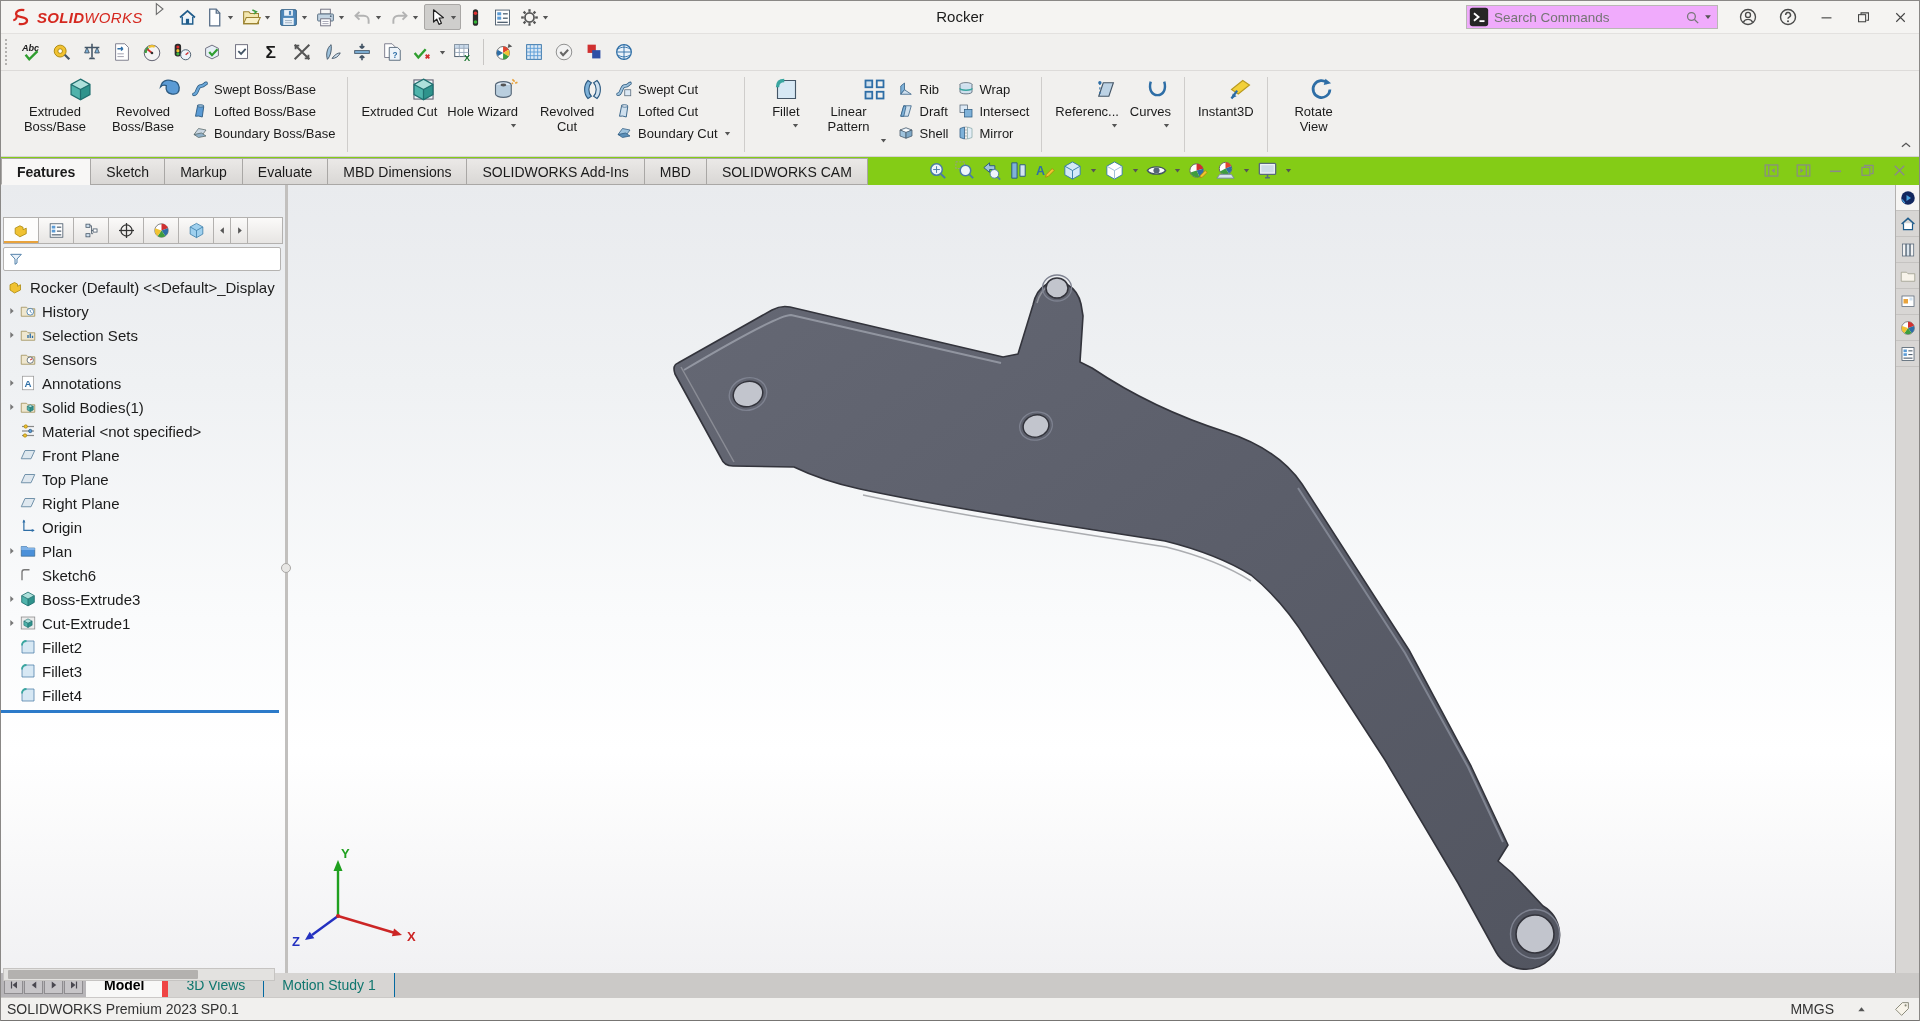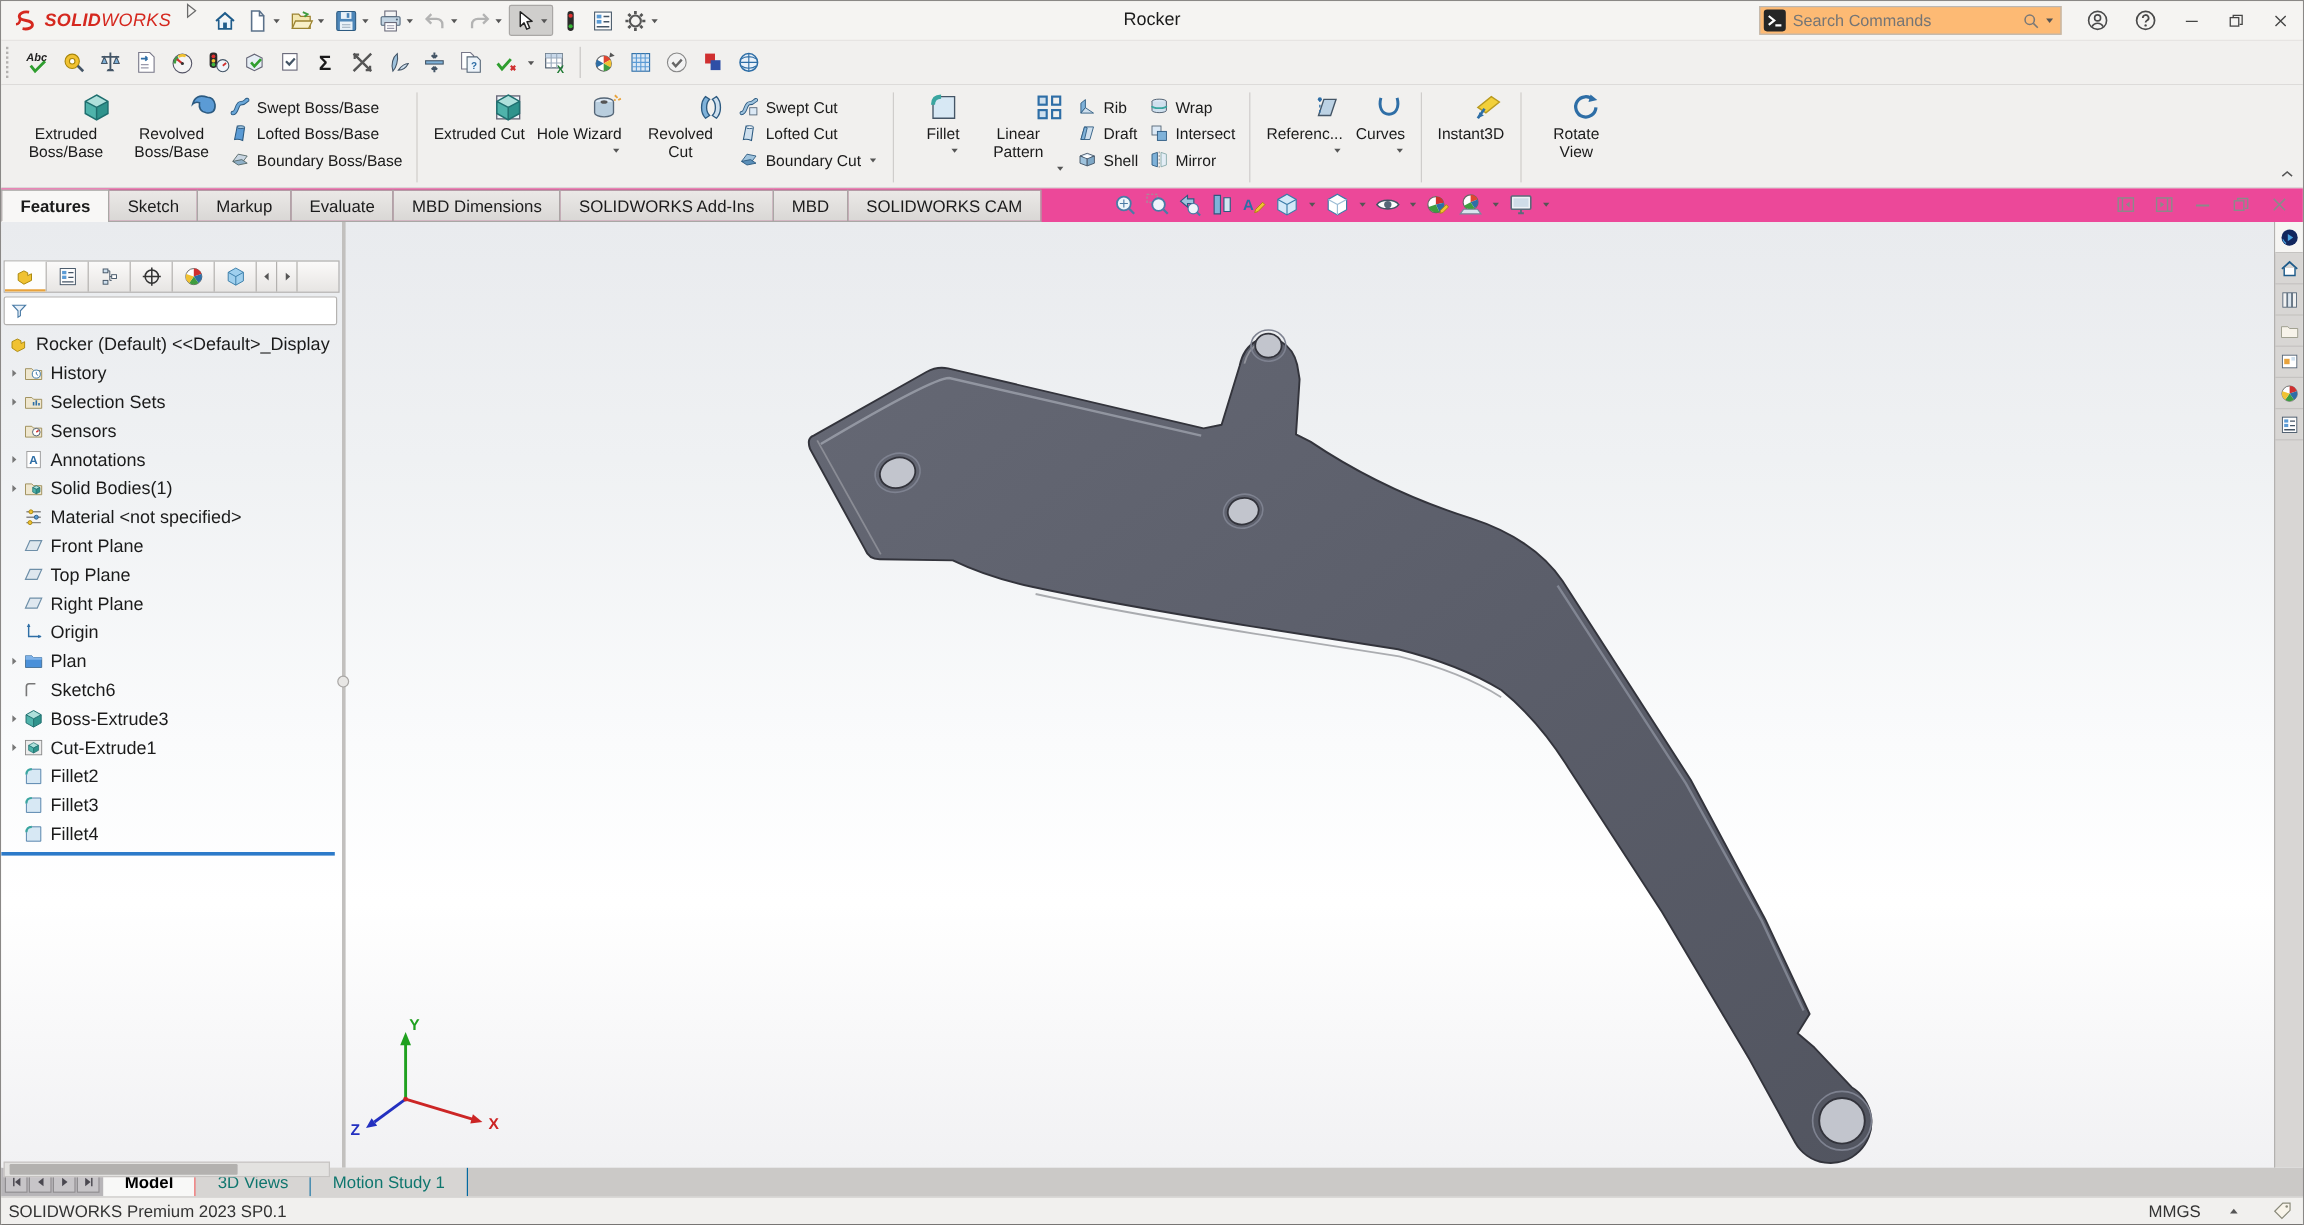--- a/index.html
+++ b/index.html
@@ -15,21 +15,21 @@
   .brand .bname { font-size:15px; font-style:italic; color:#d5281f; letter-spacing:.3px; }
   .brand .bname b { font-weight:700; }
   .flagbtn { width:16px; height:16px; margin:0 8px 0 2px; }
   .qat { display:flex; align-items:center; gap:2px; }
   .qbtn { display:flex; align-items:center; height:26px; padding:0 2px; border-radius:2px; }
   .qbtn .ic { width:21px; height:21px; display:block; }
   .qbtn .car { width:9px; height:9px; margin-left:1px; }
   .qbtn.active { background:#cfcecc; border:1px solid #a9a7a5; }
   .wtitle { position:absolute; left:0; right:0; top:0; height:32px; line-height:32px; text-align:center; font-size:15px; color:#1b1b1b; pointer-events:none; }
   .tright { position:absolute; right:10px; top:0; height:32px; display:flex; align-items:center; gap:20px; }
-  .searchbox { width:252px; height:24px; background:#fdba74; border:1px solid #b9b7b5; display:flex; align-items:center; }
+  .searchbox { width:252px; height:24px; background:#f0abfc; border:1px solid #b9b7b5; display:flex; align-items:center; }
   .searchbox .term { width:22px; height:22px; margin:0 4px 0 1px; }
   .searchbox input { flex:1; border:0; outline:0; font-family:inherit; font-size:13.5px; color:#555; background:transparent; }
   .searchbox .mag { width:17px; height:17px; margin-right:2px; }
   .searchbox .car { width:10px; height:10px; margin-right:4px; }
   .tico { width:20px; height:20px; }
   .wctl { width:17px; height:17px; }
 
   
   .toolbar2 { height:38px; background:#f1f0ee; border-top:1px solid #e3e1df; border-bottom:1px solid #dddbd9; display:flex; align-items:center; padding-left:4px; flex:0 0 auto; }
   .grip { width:6px; height:26px; border-left:2px dotted #b3b1af; margin-right:6px; }
@@ -47,21 +47,21 @@
   .rb-big .ic { width:27px; height:27px; }
   .rb-big .lbl { font-size:13px; line-height:15px; text-align:center; margin-top:1px; color:#1b1b1b; }
   .rb-big .car { width:9px; height:9px; margin-top:2px; }
   .rb-col { display:flex; flex-direction:column; margin-top:3px; }
   .rb-small { display:flex; align-items:center; height:22px; gap:5px; padding:0 4px; font-size:13px; color:#1b1b1b; white-space:nowrap; }
   .rb-small .ic { width:18px; height:18px; flex:0 0 auto; }
   .rb-small .car { width:9px; height:9px; }
   .rb-collapse { position:absolute; right:6px; bottom:4px; width:14px; height:14px; }
 
   
-  .cmdtabs { height:28px; background:#ec4899; display:flex; align-items:flex-end; position:relative; flex:0 0 auto; }
+  .cmdtabs { height:28px; background:#84cc16; display:flex; align-items:flex-end; position:relative; flex:0 0 auto; }
   .ctab { height:27px; line-height:26px; padding:0 15px; font-size:14px; color:#1b1b1b;
     background:linear-gradient(#ebe9e7,#d9d7d5); border:1px solid #a9a7a5; margin-right:-1px; }
   .ctab.active { background:#f8f7f6; font-weight:bold; border-bottom-color:#f8f7f6; }
   .headsup { position:absolute; left:925px; top:2px; display:flex; align-items:center; gap:4px; }
   .hu { width:23px; height:23px; }
   .hu-car { width:9px; height:9px; margin:0 1px; }
   .panectl { position:absolute; right:10px; top:4px; display:flex; align-items:center; gap:13px; }
   .panectl .ic { width:19px; height:19px; }
 
   
@@ -95,21 +95,21 @@
   .tp-cell { height:26px; display:flex; align-items:center; justify-content:center; border-bottom:1px solid #c5c3c1; }
   .tp-cell.first { background:#f6f5f3; }
   .tp-cell .ic { width:18px; height:18px; }
 
   
   .docbar { flex:0 0 24px; height:24px; background:#b7b5b8; display:flex; align-items:stretch; }
   .dnav { display:flex; align-items:center; gap:1px; padding:0 3px; }
   .dnav .nb { width:19px; height:18px; background:#c7c5c8; border:1px solid #8f8d90; display:flex; align-items:center; justify-content:center; }
   .dnav .nb svg { width:12px; height:12px; }
   .dtab { display:flex; align-items:center; padding:0 18px; font-size:14px; background:#d7d5d3; border-right:1px solid #0369a1; color:#0f766e; }
-  .dtab.active { background:#f8f8f7; font-weight:bold; color:#000; border-right:1px solid #ef4444; }
+  .dtab.active { background:#f8f8f7; font-weight:bold; color:#000; border-right:6px solid #ef4444; }
   .dfill { flex:1; background:#cbc9c7; }
 
   
   .statusbar { flex:0 0 25px; height:25px; background:#f1f0ee; border-top:1px solid #cbc9c7; border-bottom:2px solid #777573; display:flex; align-items:center; padding:0 6px; font-size:14px; color:#333; }
   .statusbar .spacer { flex:1; }
   .sunits { display:flex; align-items:center; gap:22px; margin-right:26px; }
   .sunits .car { width:11px; height:11px; }
   .stag { width:18px; height:18px; margin-right:2px; }
 
   svg { display:block; }

